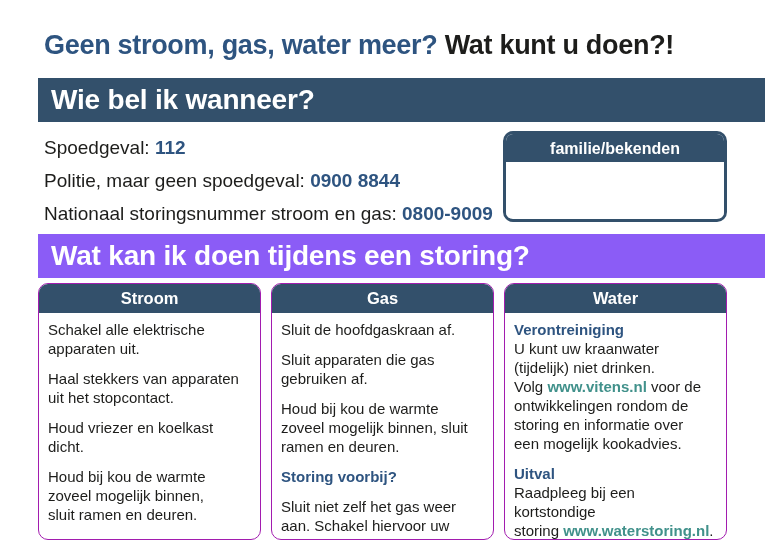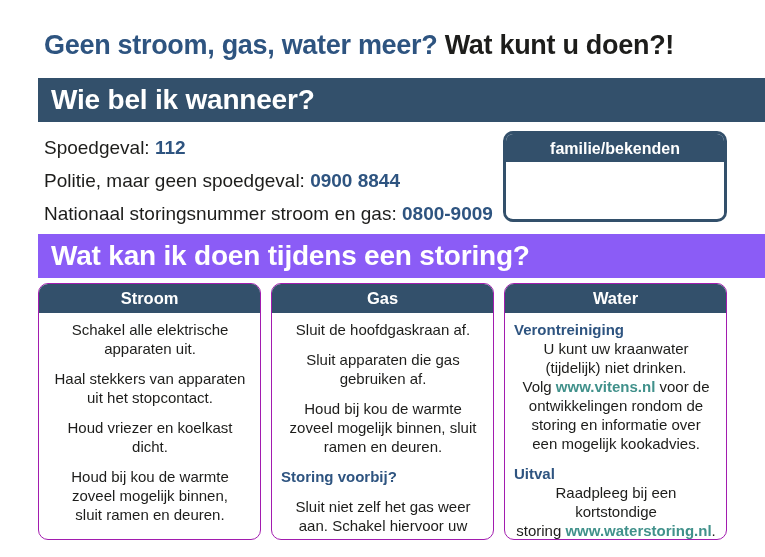--- a/index.html
+++ b/index.html
@@ -25,21 +25,21 @@
               height:29px;display:flex;align-items:center;justify-content:center;margin:-1px;padding-top:1px;}
   .family-box .fb-body{height:56px;background:#ffffff;}
 
   .cards{position:absolute;left:38px;top:283px;width:689px;height:257px;display:flex;gap:10px;}
   .card{flex:1;box-sizing:border-box;border:1px solid #a21caf;border-radius:10px;background:#ffffff;overflow:hidden;display:flex;flex-direction:column;}
   .card-head{background:#33506b;color:#ffffff;font-weight:bold;font-size:16.5px;height:29px;
              display:flex;align-items:center;justify-content:center;flex:0 0 auto;margin:-1px;padding-top:1px;}
   .card-body{padding:8px 8px 4px 9px;font-size:15px;line-height:19px;color:#1d1d1b;flex:1;}
   .block{margin-bottom:11px;}
   .card-heading{color:#2e5480;font-weight:bold;}
-  .card-par{white-space:pre-line;text-align:center;}
+  .card-par{white-space:pre-line;}
   .card-par .link{color:#41918b;font-weight:bold;}
 </style>
 </head>
 <body>
 
 <div class="page">
 
   <div class="doc-title">
     <span class="t1">Geen stroom, gas, water meer? </span><span class="t2">Wat kunt u doen?!</span>
   </div>

